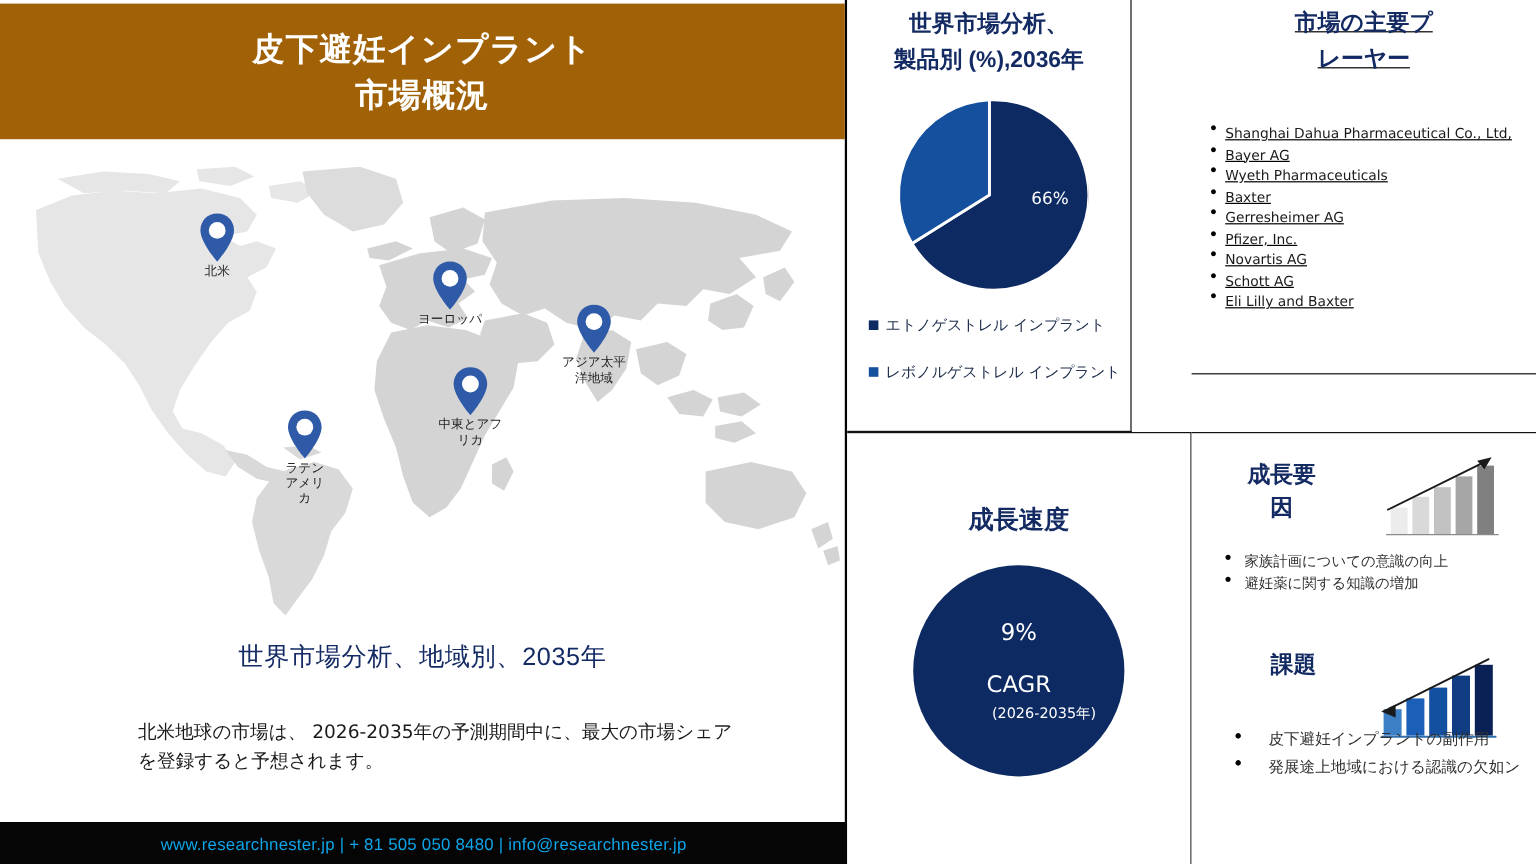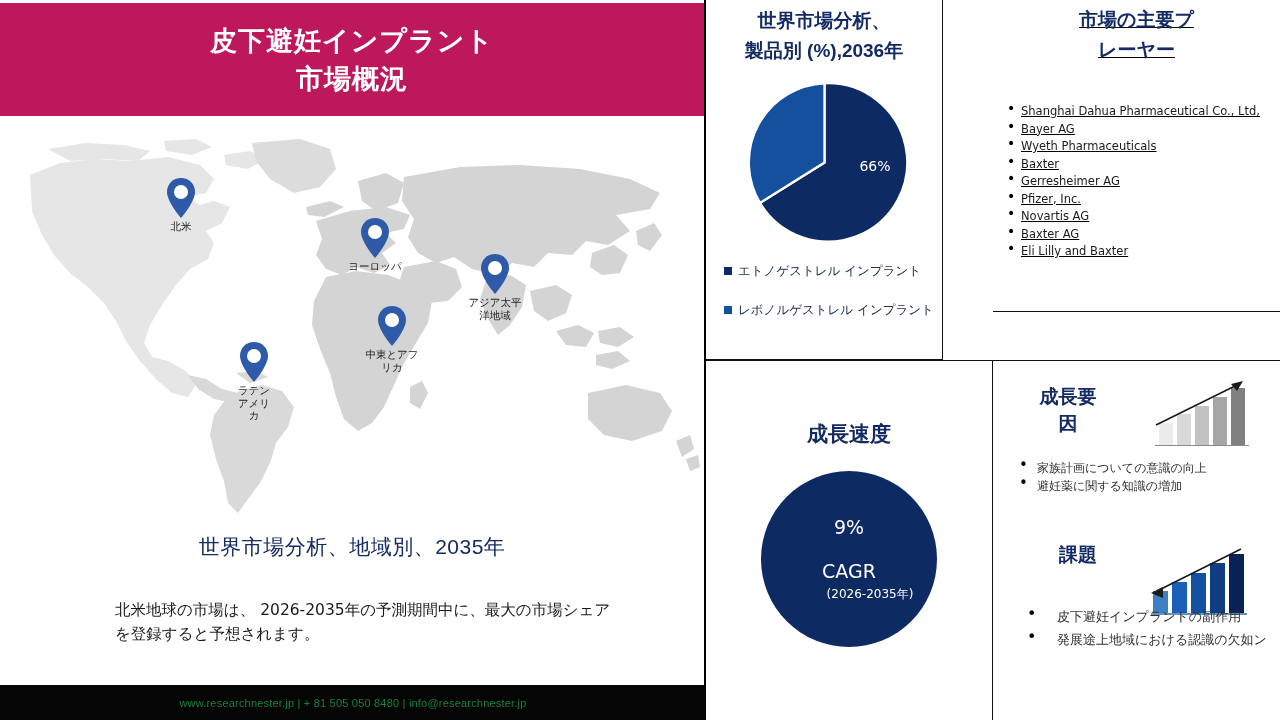--- a/index.html
+++ b/index.html
@@ -21,21 +21,21 @@
     left: 0; top: 0;
     width: 706px; height: 720px;
     background: #ffffff;
     border-right: 2px solid #000000;
     box-sizing: border-box;
   }
   #header-band {
     position: absolute;
     left: 0; top: 3px;
     width: 704px; height: 113px;
-    background: #be185d;
+    background: #a16207;
     display: flex;
     flex-direction: column;
     align-items: center;
     justify-content: center;
   }
   .header-line {
     color: #ffffff;
     font-size: 27px;
     font-weight: bold;
     line-height: 38px;
@@ -92,22 +92,22 @@
   #footer-band {
     position: absolute;
     left: 0; bottom: 0;
     width: 706px; height: 35px;
     background: #050505;
     display: flex;
     align-items: center;
     justify-content: center;
   }
   #footer-text {
-    color: #15803d;
-    font-size: 11px;
+    color: #0ea5e9;
+    font-size: 14px;
     letter-spacing: 0.2px;
   }
 
   
   .cell {
     position: absolute;
     box-sizing: border-box;
     background: #ffffff;
     border: 1px solid #111111;
   }
@@ -396,21 +396,21 @@
       <div>レーヤー</div>
     </div>
     <ul id="players-list">
       <li>Shanghai Dahua Pharmaceutical Co., Ltd,</li>
       <li>Bayer AG</li>
       <li>Wyeth Pharmaceuticals</li>
       <li>Baxter</li>
       <li>Gerresheimer AG</li>
       <li> Pfizer, Inc.</li>
       <li>Novartis AG</li>
-      <li>Baxter AG</li>
+      <li>Schott AG</li>
       <li>Eli Lilly and Baxter</li>
     </ul>
   </div>
 
   <div class="cell" id="cell-cagr">
     <div class="cell-title" id="cagr-title">成長速度</div>
     <div id="cagr-circle">
       <div id="cagr-pct">9%</div>
       <div id="cagr-word">CAGR</div>
       <div id="cagr-period">(2026-2035年)</div>

